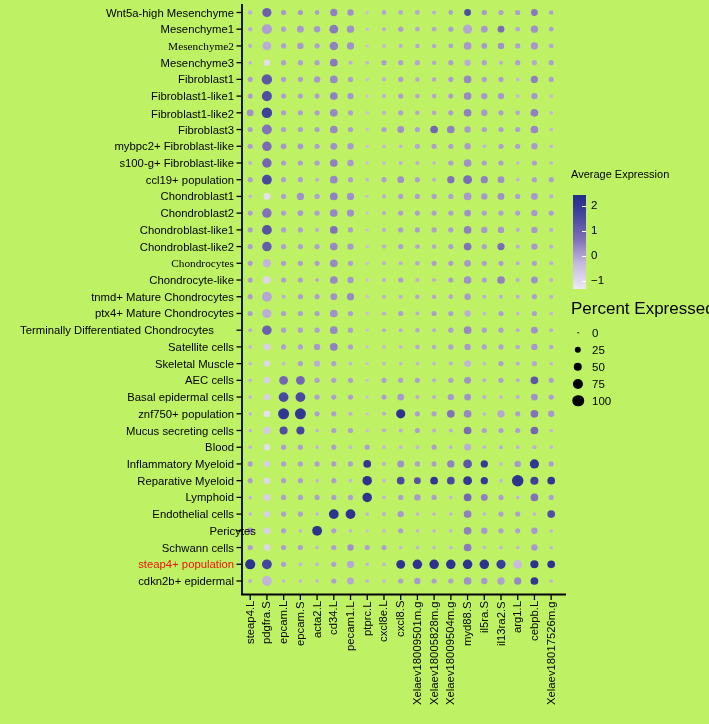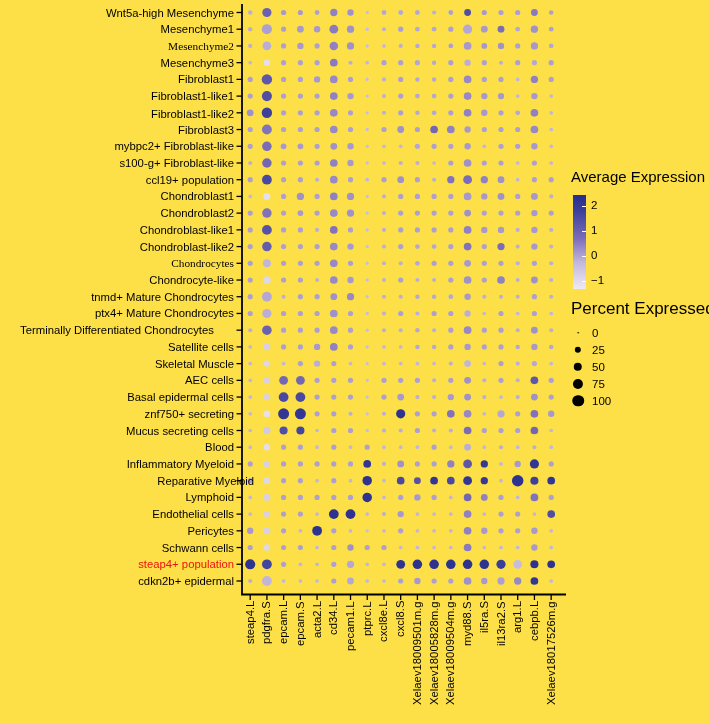--- a/index.html
+++ b/index.html
@@ -1,27 +1,27 @@
 <!DOCTYPE html>
 <html><head>
 <meta charset="utf-8">
 <style>
   html,body{margin:0;padding:0;background:#ffffff;}
-  .fig{position:relative;width:709px;height:724px;background:#fde047;overflow:hidden;
+  .fig{position:relative;width:709px;height:724px;background:#bef264;overflow:hidden;
        font-family:"Liberation Sans", sans-serif;color:#000;}
   #plot{position:absolute;left:0;top:0;}
   #ylabels{position:absolute;left:0;top:0;width:234px;height:600px;}
   .ylab{position:absolute;left:0;width:234px;text-align:right;font-size:11.3px;
         line-height:16px;white-space:nowrap;color:#000;}
   #xlabels{position:absolute;left:0;top:0;width:709px;height:724px;}
   .xlab{position:absolute;writing-mode:vertical-rl;transform:rotate(180deg);
         text-align:end;font-size:11.3px;white-space:nowrap;height:122px;width:17px;
         line-height:17px;color:#000;}
   .legend{position:absolute;left:568px;top:168px;width:141px;height:250px;}
-  .leg-title{position:absolute;left:3px;top:0;font-size:15px;color:#000;white-space:nowrap;}
+  .leg-title{position:absolute;left:3px;top:0;font-size:11px;color:#000;white-space:nowrap;}
   #gradbar{position:absolute;left:5px;top:27px;width:13px;height:94px;}
   .gtick{position:absolute;font-size:11.5px;color:#000;}
   .gtickmark{position:absolute;height:1.5px;background:#ffffff;width:4px;}
   .leg-title2{position:absolute;left:3px;top:131px;font-size:17px;color:#000;white-space:nowrap;}
   .szrow{position:absolute;left:3px;width:70px;height:17px;}
   .szdot{position:absolute;left:7px;top:50%;transform:translate(-50%,-50%);
          border-radius:50%;background:#000;}
   .szlab{position:absolute;left:21px;top:50%;transform:translateY(-50%);font-size:11.5px;color:#000;}
 </style>
 </head>
@@ -769,28 +769,28 @@
       <div class="ylab" style="top: 238.58px;">Chondroblast-like2</div>
       <div class="ylab" style="top: 255.3px; font-family: Liberation Serif, serif;">Chondrocytes</div>
       <div class="ylab" style="top: 272.02px;">Chondrocyte-like</div>
       <div class="ylab" style="top: 288.74px;">tnmd+ Mature Chondrocytes</div>
       <div class="ylab" style="top: 305.46px;">ptx4+ Mature Chondrocytes</div>
       <div class="ylab" style="top: 322.18px; text-align: center;">Terminally Differentiated Chondrocytes</div>
       <div class="ylab" style="top: 338.9px;">Satellite cells</div>
       <div class="ylab" style="top: 355.62px;">Skeletal Muscle</div>
       <div class="ylab" style="top: 372.34px;">AEC cells</div>
       <div class="ylab" style="top: 389.06px;">Basal epidermal cells</div>
-      <div class="ylab" style="top: 405.78px;">znf750+ secreting</div>
+      <div class="ylab" style="top: 405.78px;">znf750+ population</div>
       <div class="ylab" style="top: 439.22px;">Blood</div>
       <div class="ylab" style="top: 422.5px;">Mucus secreting cells</div>
       <div class="ylab" style="top: 455.94px;">Inflammatory Myeloid</div>
-      <div class="ylab" style="top: 472.66px; padding-left: 20px;">Reparative Myeloid</div>
+      <div class="ylab" style="top: 472.66px;">Reparative Myeloid</div>
       <div class="ylab" style="top: 489.38px;">Lymphoid</div>
       <div class="ylab" style="top: 506.1px;">Endothelial cells</div>
-      <div class="ylab" style="top: 522.82px;">Pericytes</div>
+      <div class="ylab" style="top: 522.82px; padding-left: 22px;">Pericytes</div>
       <div class="ylab" style="top: 539.54px;">Schwann cells</div>
       <div class="ylab" style="top: 556.26px; color: rgb(238, 17, 17);">steap4+ population</div>
       <div class="ylab" style="top: 572.98px;">cdkn2b+ epidermal</div>
     </div>
   <div id="xlabels">
       <div class="xlab" style="left: 241.7px; top: 601px;">steap4.L</div>
       <div class="xlab" style="left: 258.42px; top: 601px;">pdgfra.S</div>
       <div class="xlab" style="left: 275.14px; top: 601px;">epcam.L</div>
       <div class="xlab" style="left: 291.86px; top: 601px;">epcam.S</div>
       <div class="xlab" style="left: 308.58px; top: 601px;">acta2.L</div>

